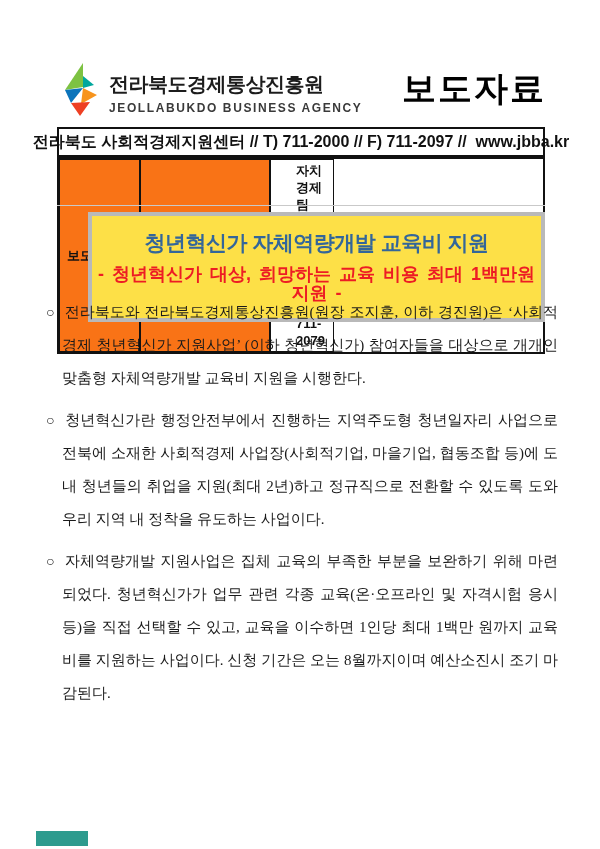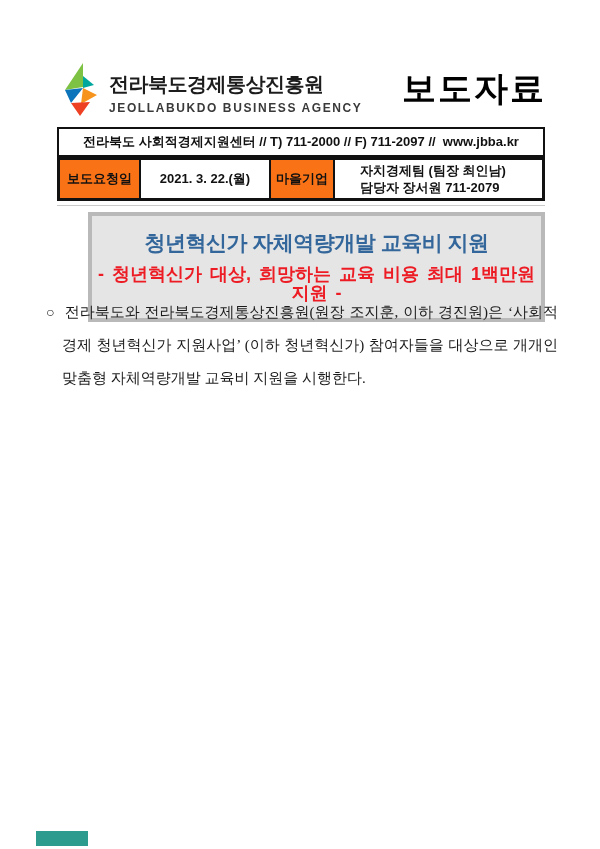--- a/index.html
+++ b/index.html
@@ -14,41 +14,41 @@
   .org-name-ko{font-size:20px;font-weight:bold;letter-spacing:-0.5px;color:#1c1c1c;line-height:22px;}
   .org-name-en{font-size:12px;font-weight:bold;letter-spacing:1.6px;color:#3a3a3a;margin-top:6px;}
   .doc-type{
     position:absolute;right:54px;top:68px;font-size:34px;font-weight:900;
     letter-spacing:2px;color:#000;line-height:40px;
   }
   
   .contact-bar{
     position:absolute;left:57px;right:55px;top:127px;height:26px;
     border:2px solid #111;display:flex;align-items:center;justify-content:center;
-    font-size:13px;font-weight:bold;white-space:pre;color:#111;
+    font-size:16px;font-weight:bold;white-space:pre;color:#111;
   }
   
   .info-table{
     position:absolute;left:57px;right:55px;top:157px;
     border:2px solid #111;display:grid;
     grid-template-columns:81px 130px 64px 1fr;
   }
   .info-cell{
     border:1px solid #111;min-height:40px;display:flex;flex-direction:column;
     align-items:center;justify-content:center;font-weight:bold;font-size:13px;
     padding:2px 4px;box-sizing:border-box;color:#111;
   }
   .info-cell.gray{background:#f97316;}
   .info-cell.left{align-items:flex-start;padding-left:25px;}
   .info-cell .line{line-height:17px;}
   .hairline{position:absolute;left:57px;right:55px;top:205px;height:1px;background:#c9c9c9;}
   
   .title-box{
     position:absolute;left:57px;right:55px;top:212px;
-    border:4px solid #b9b9b9;background:#e5e5e5;text-align:center;
+    border:4px solid #b9b9b9;background:#fde047;text-align:center;
     padding:14px 6px 15px 6px;box-sizing:border-box;margin-left:31px;
   }
   .title-main{font-size:21px;font-weight:900;letter-spacing:-0.5px;line-height:25px;}
   .title-sub{font-size:18px;font-weight:900;margin-top:10px;word-spacing:3px;line-height:19px;}
   
   .body-text{
     position:absolute;left:46px;right:42px;top:296px;
     font-family:"Liberation Serif","DejaVu Serif",serif;
     font-size:15px;line-height:33px;color:#1a1a1a;
   }
@@ -77,34 +77,35 @@
       <span class="org-name-ko">전라북도경제통상진흥원</span>
       <span class="org-name-en">JEOLLABUKDO BUSINESS AGENCY</span>
     </div>
   </div>
   <div class="doc-type">보도자료</div>
 
   <div class="contact-bar">전라북도 사회적경제지원센터 // T) 711-2000 // F) 711-2097 //  www.jbba.kr</div>
 
   <div class="info-table">
     <div class="info-cell gray">보도요청일</div>
-    <div class="info-cell">2021. 3. 22.(월)</div>
     <div class="info-cell gray">마을기업</div>
     <div class="info-cell left">
       <span class="line">자치경제팀 (팀장 최인남)</span>
       <span class="line">담당자 장서원 711-2079</span>
     </div>
   </div>
 
   <div class="hairline"></div>
 
   <div class="title-box">
     <div class="title-main" style="color: rgb(51, 102, 154);">청년혁신가 자체역량개발 교육비 지원</div>
     <div class="title-sub" style="color: rgb(237, 28, 36);">- 청년혁신가 대상, 희망하는 교육 비용 최대 1백만원 지원 -</div>
   </div>
 
   <div class="body-text">
       <p class="para"><span class="bullet">○</span>전라북도와 전라북도경제통상진흥원(원장 조지훈, 이하 경진원)은 ‘사회적경제 청년혁신가 지원사업’ (이하 청년혁신가) 참여자들을 대상으로 개개인 맞춤형 자체역량개발 교육비 지원을 시행한다.</p>
+      <p class="para"><span class="bullet">○</span>청년혁신가란 행정안전부에서 진행하는 지역주도형 청년일자리 사업으로 전북에 소재한 사회적경제 사업장(사회적기업, 마을기업, 협동조합 등)에 도내 청년들의 취업을 지원(최대 2년)하고 정규직으로 전환할 수 있도록 도와 우리 지역 내 정착을 유도하는 사업이다.</p>
+      <p class="para"><span class="bullet">○</span>자체역량개발 지원사업은 집체 교육의 부족한 부분을 보완하기 위해 마련되었다. 청년혁신가가 업무 관련 각종 교육(온·오프라인 및 자격시험 응시 등)을 직접 선택할 수 있고, 교육을 이수하면 1인당 최대 1백만 원까지 교육비를 지원하는 사업이다. 신청 기간은 오는 8월까지이며 예산소진시 조기 마감된다.</p>
     </div>
 
   <div class="footer-accent"></div>
 
 </div>
 
 </body></html>

